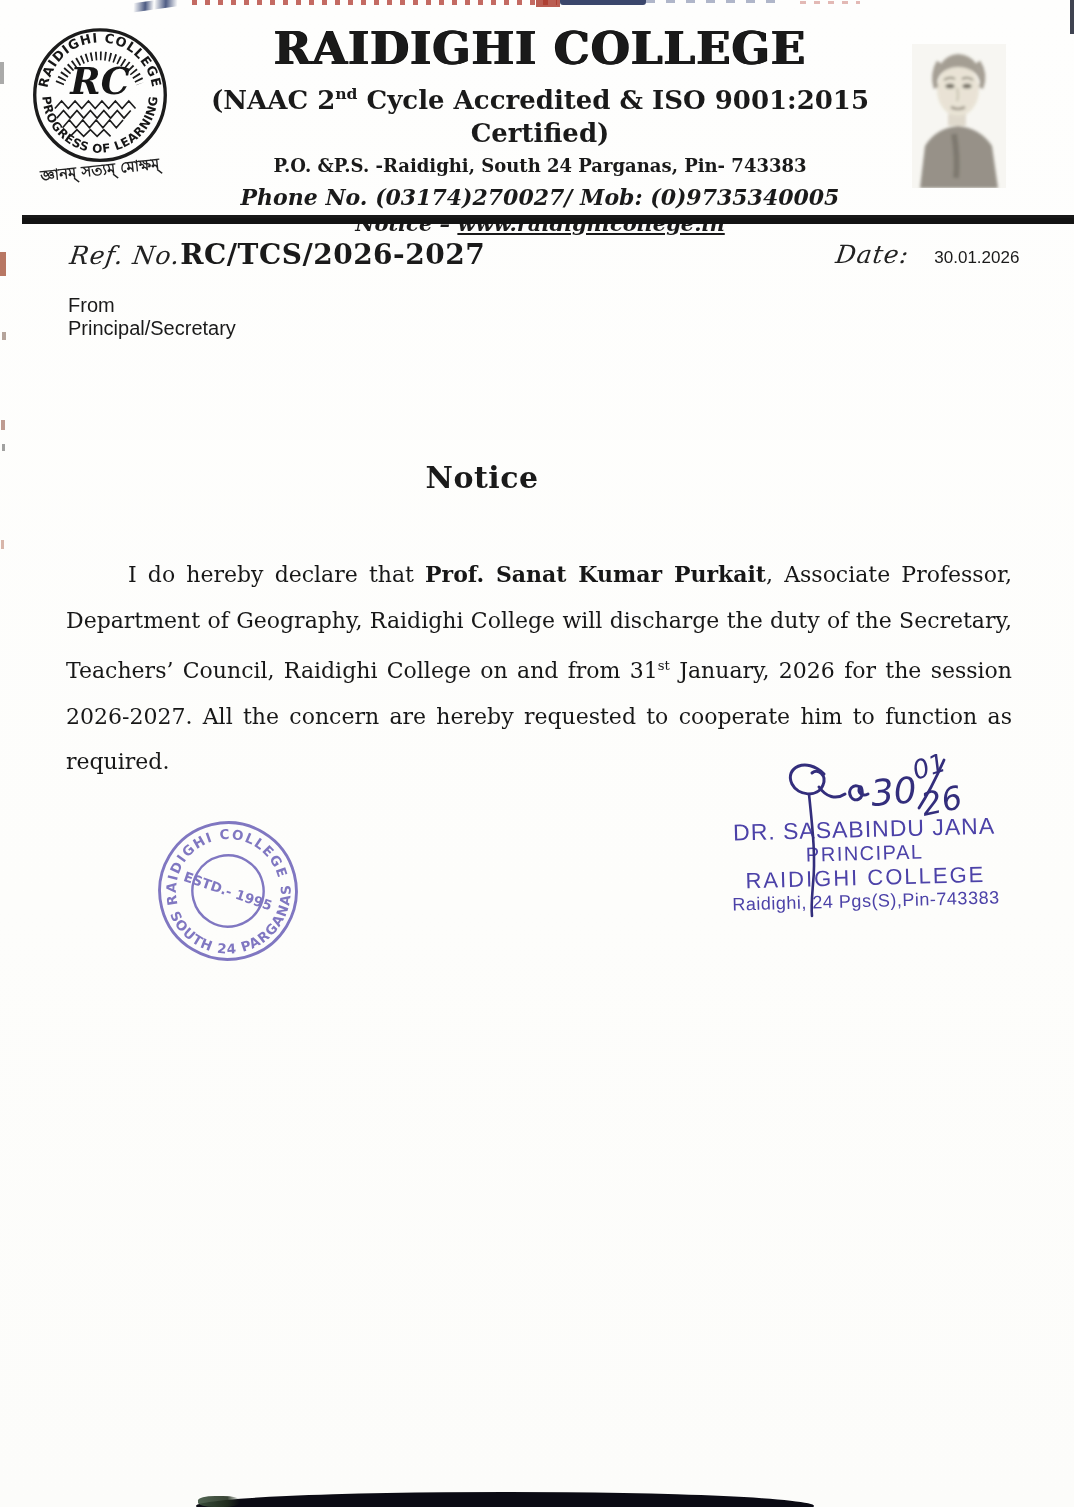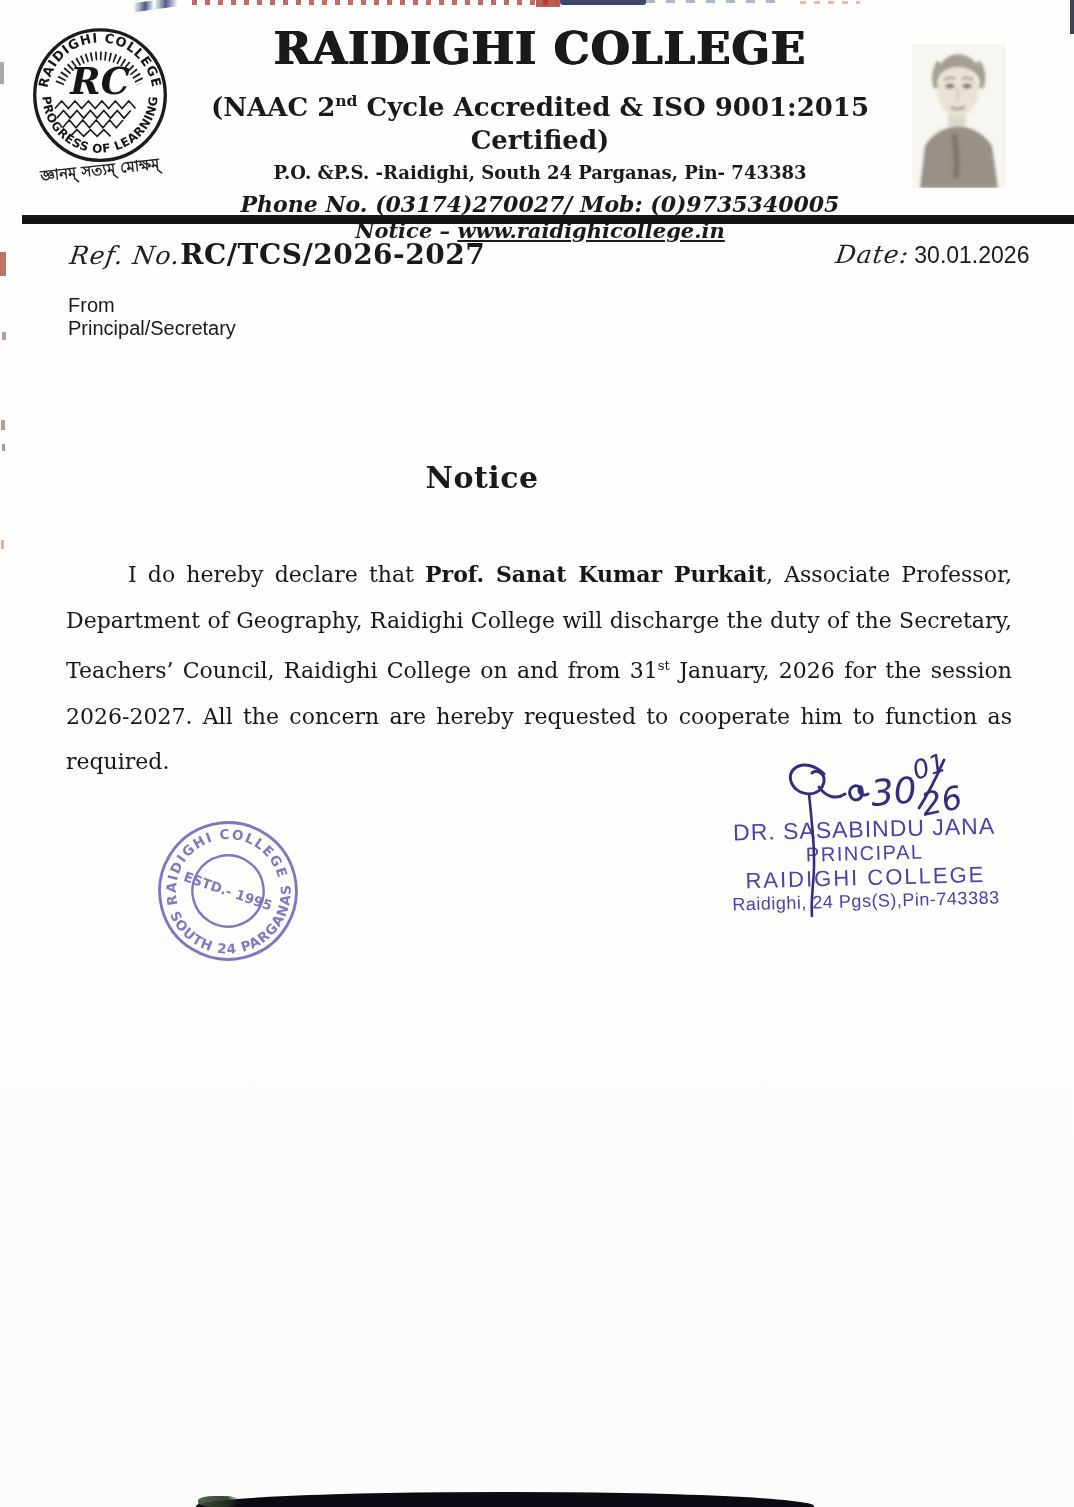--- a/index.html
+++ b/index.html
@@ -13,38 +13,38 @@
   
   .logo-svg { position:absolute; left:28px; top:26px; width:144px; height:144px; }
   .logo-motto { position:absolute; left:14px; top:158px; width:172px; text-align:center;
     font-family:"DejaVu Sans", sans-serif; font-weight:bold; font-size:15px; color:#222;
     transform:rotate(-6deg); }
   .portrait-svg { position:absolute; left:912px; top:44px; width:94px; height:144px; opacity:.9; }
 
   .header-text { position:absolute; left:190px; top:24px; width:700px; text-align:center; }
   .college-name { font-size:45px; line-height:50px; font-weight:bold; letter-spacing:1px;
     text-shadow:0.8px 0 #111, -0.8px 0 #111; }
-  .h-line2 { font-size:26px; line-height:33px; font-weight:bold; margin-top:10px; }
+  .h-line2 { font-size:26px; line-height:33px; font-weight:bold; margin-top:3px; }
   .h-line3 { font-size:18px; line-height:32px; font-weight:bold; }
   .h-line4 { font-size:22px; line-height:27px; font-weight:bold; font-style:italic; margin-top:2px;text-align:center; }
   .h-line5 { font-size:21px; line-height:25px; font-weight:bold; font-style:italic; }
   .h-line6 { font-size:22px; line-height:26px; font-weight:bold; font-style:italic; }
   .u { text-decoration:underline;text-align:right; }
   sup { font-size:60%; }
 
   .header-rule { position:absolute; left:22px; right:0; top:215px; height:5px;
     border-top:3px solid #181818; border-bottom:6px solid #131313; }
 
   
   .ref-line { position:absolute; left:70px; top:238px; white-space:nowrap; }
   .script-label { font-style:italic; font-size:25px; letter-spacing:1px; transform:skewX(-8deg);
     display:inline-block; color:#222; }
   .ref-value { font-weight:bold; font-size:28px; letter-spacing:0.5px; }
   .date-line { position:absolute; left:836px; top:240px; white-space:nowrap; }
-  .date-value { font-family:"Liberation Sans", sans-serif; font-size:23px; }
+  .date-value { font-family:"Liberation Sans", sans-serif; font-size:17px;margin-left:20px; }
   .from-block { position:absolute; left:68px; top:294px;
     font-family:"Liberation Sans", sans-serif; font-size:20px; line-height:23px; }
 
   
   .notice-title { position:absolute; left:0; width:964px; top:460px; text-align:center;
     font-size:30px; font-weight:bold; letter-spacing:0.5px; }
   .body-para { position:absolute; left:66px; top:552px; width:946px;
     font-size:22px; line-height:45.5px; text-align:justify; text-indent:62px; color:#171717; }
   .body-para b { font-weight:bold; }
 

